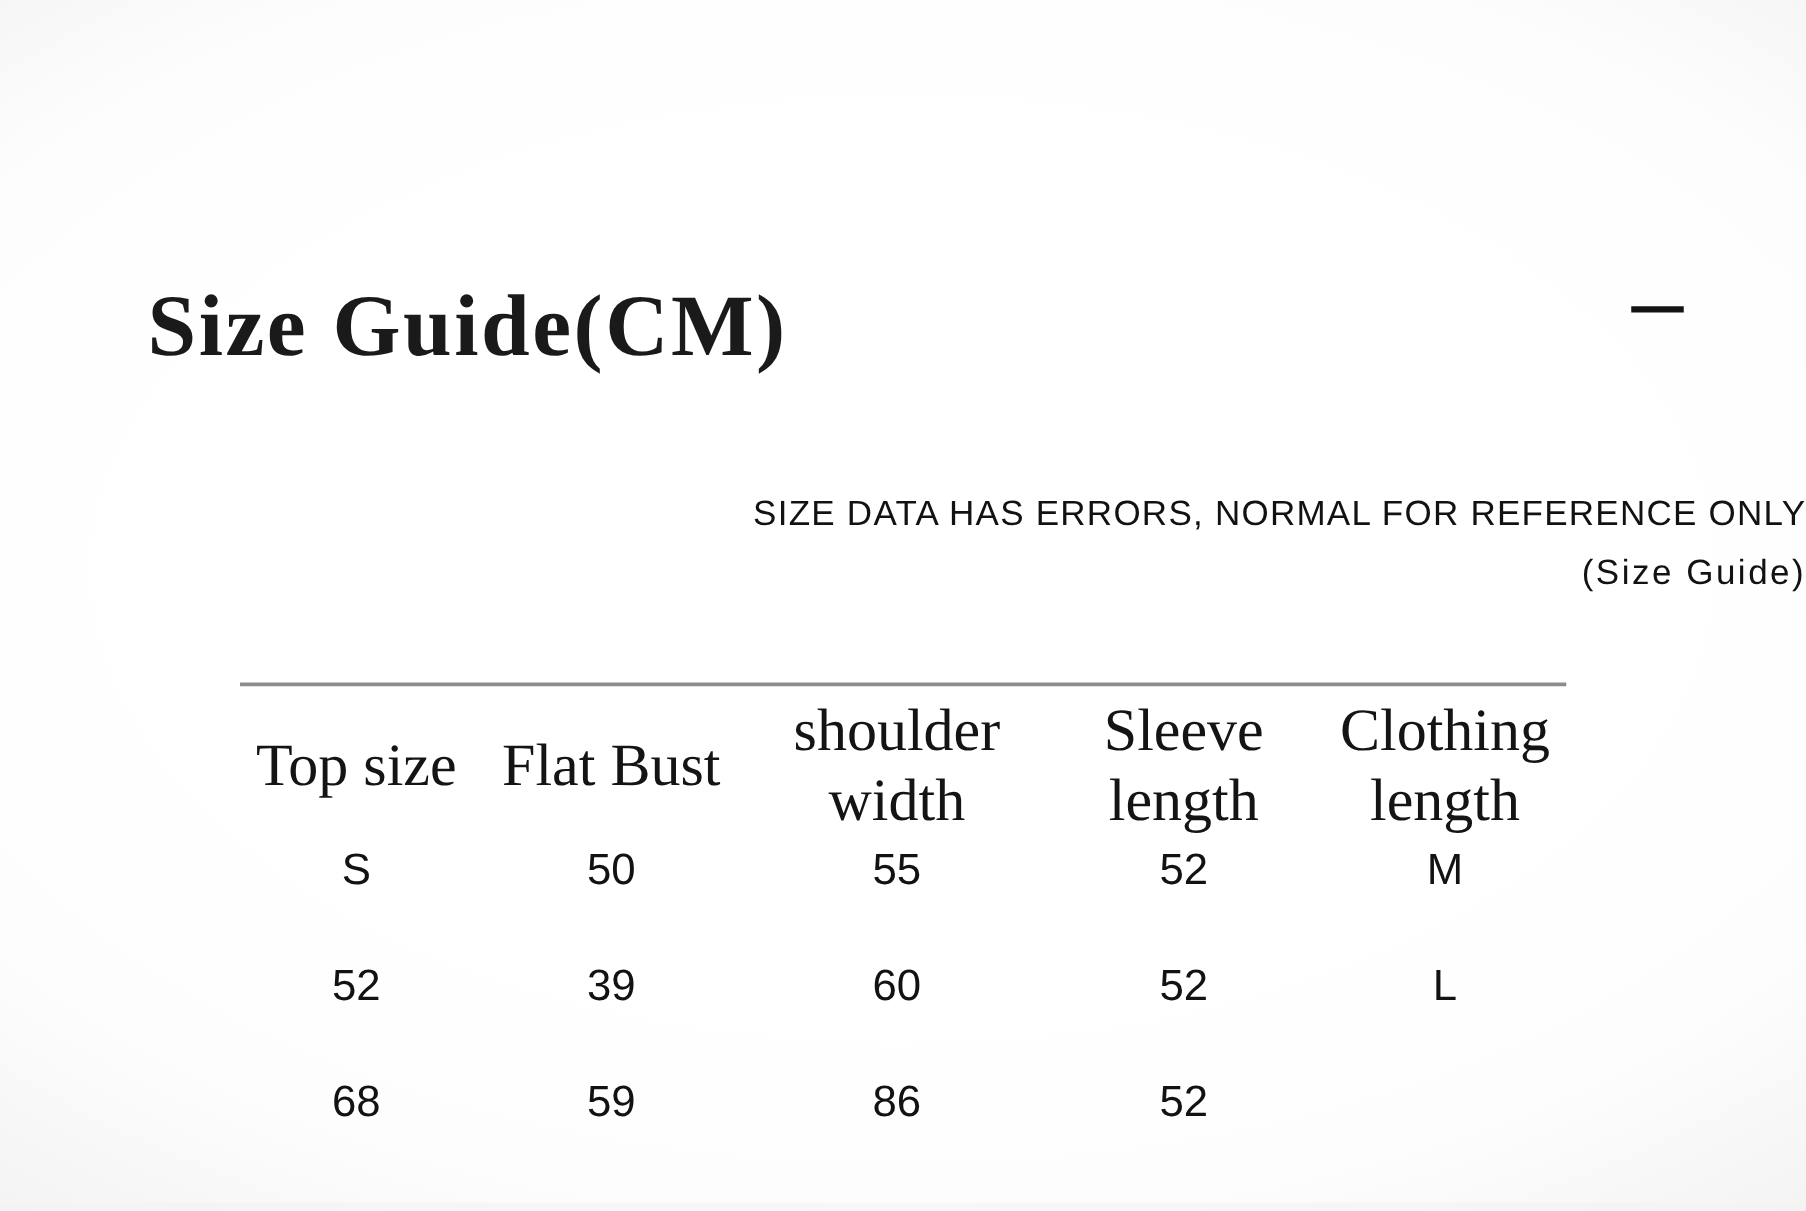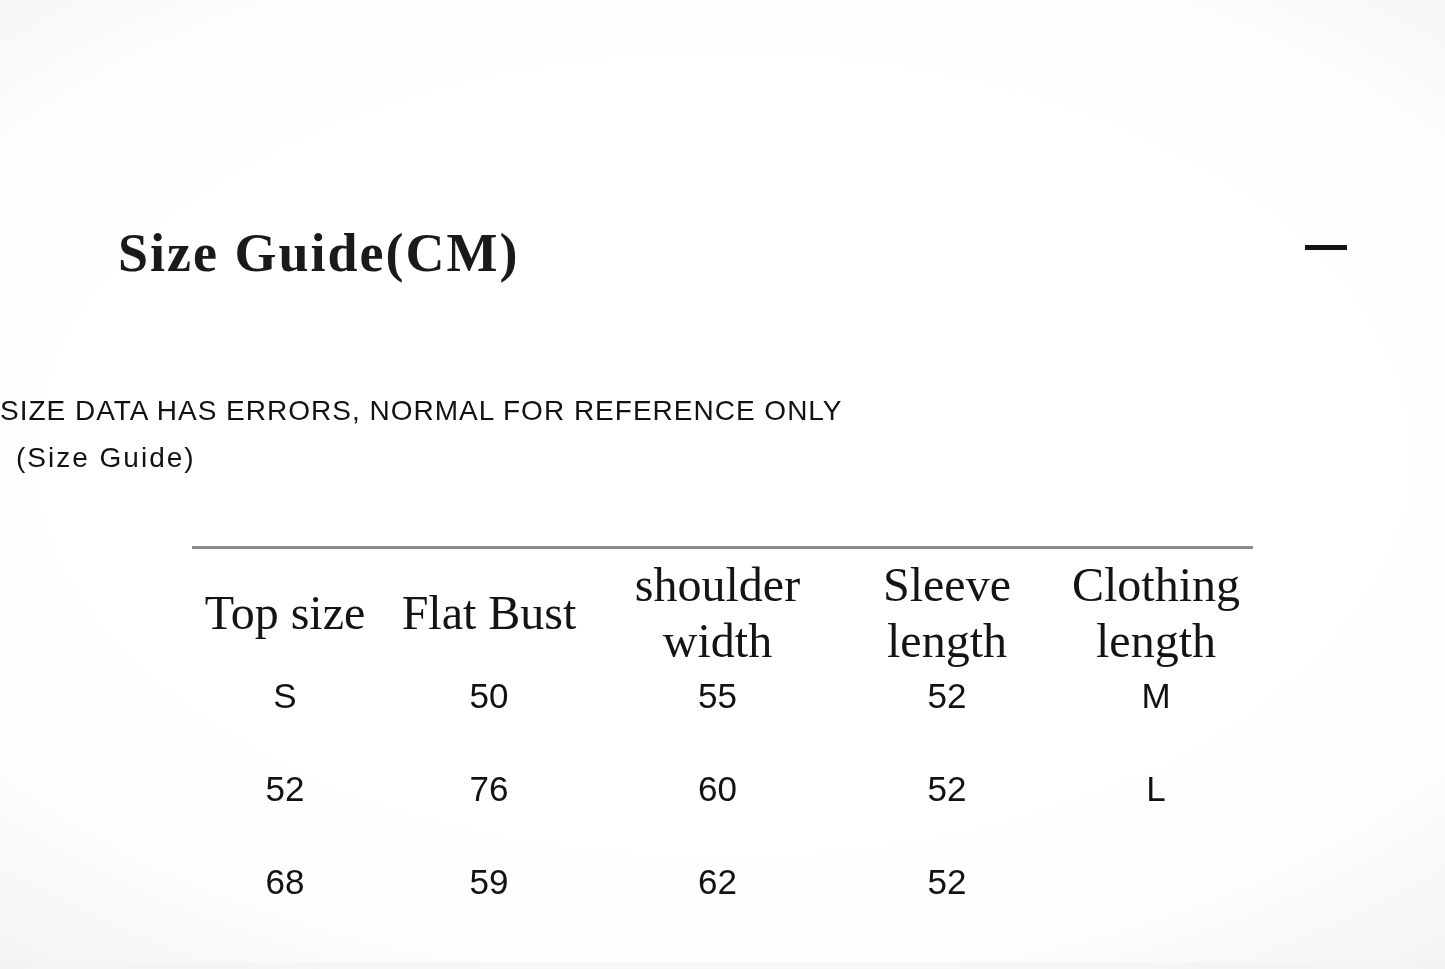--- a/index.html
+++ b/index.html
@@ -17,21 +17,21 @@
   }
 
   
   .title {
     position: absolute;
     left: 118px;
     top: 222px;
     margin: 0;
     font-family: "Liberation Serif", serif;
     font-weight: bold;
-    font-size: 54px;
+    font-size: 70px;
     letter-spacing: 2px;
     line-height: 1.15;
     color: #1a1a1a;
   }
 
   
   .collapse-btn {
     position: absolute;
     left: 1293px;
     top: 230px;
@@ -50,21 +50,21 @@
     height: 5px;
     background: #141414;
   }
 
   
   .notice {
     position: absolute;
     top: 394px;
     left: 0;
     width: 100%;
-    text-align: left;
+    text-align: right;
   }
   .notice p {
     margin: 0;
     font-size: 28px;
     letter-spacing: 1px;
     line-height: 1.2;
     color: #121212;
   }
   .notice .line2 {
     margin-top: 13px;
@@ -155,26 +155,26 @@
         <span>Clothing length</span>
       </div>
 
     <div class="td">S</div>
     <div class="td">50</div>
     <div class="td">55</div>
     <div class="td">52</div>
 
     <div class="td">M</div>
     <div class="td">52</div>
-    <div class="td">76</div>
+    <div class="td">39</div>
     <div class="td">60</div>
     <div class="td">52</div>
 
     <div class="td">L</div>
     <div class="td">68</div>
     <div class="td">59</div>
-    <div class="td">62</div>
+    <div class="td">86</div>
     <div class="td">52</div>
   </div>
 
   <div class="bottom-edge"></div>
 
 </div>
 
 </body></html>

